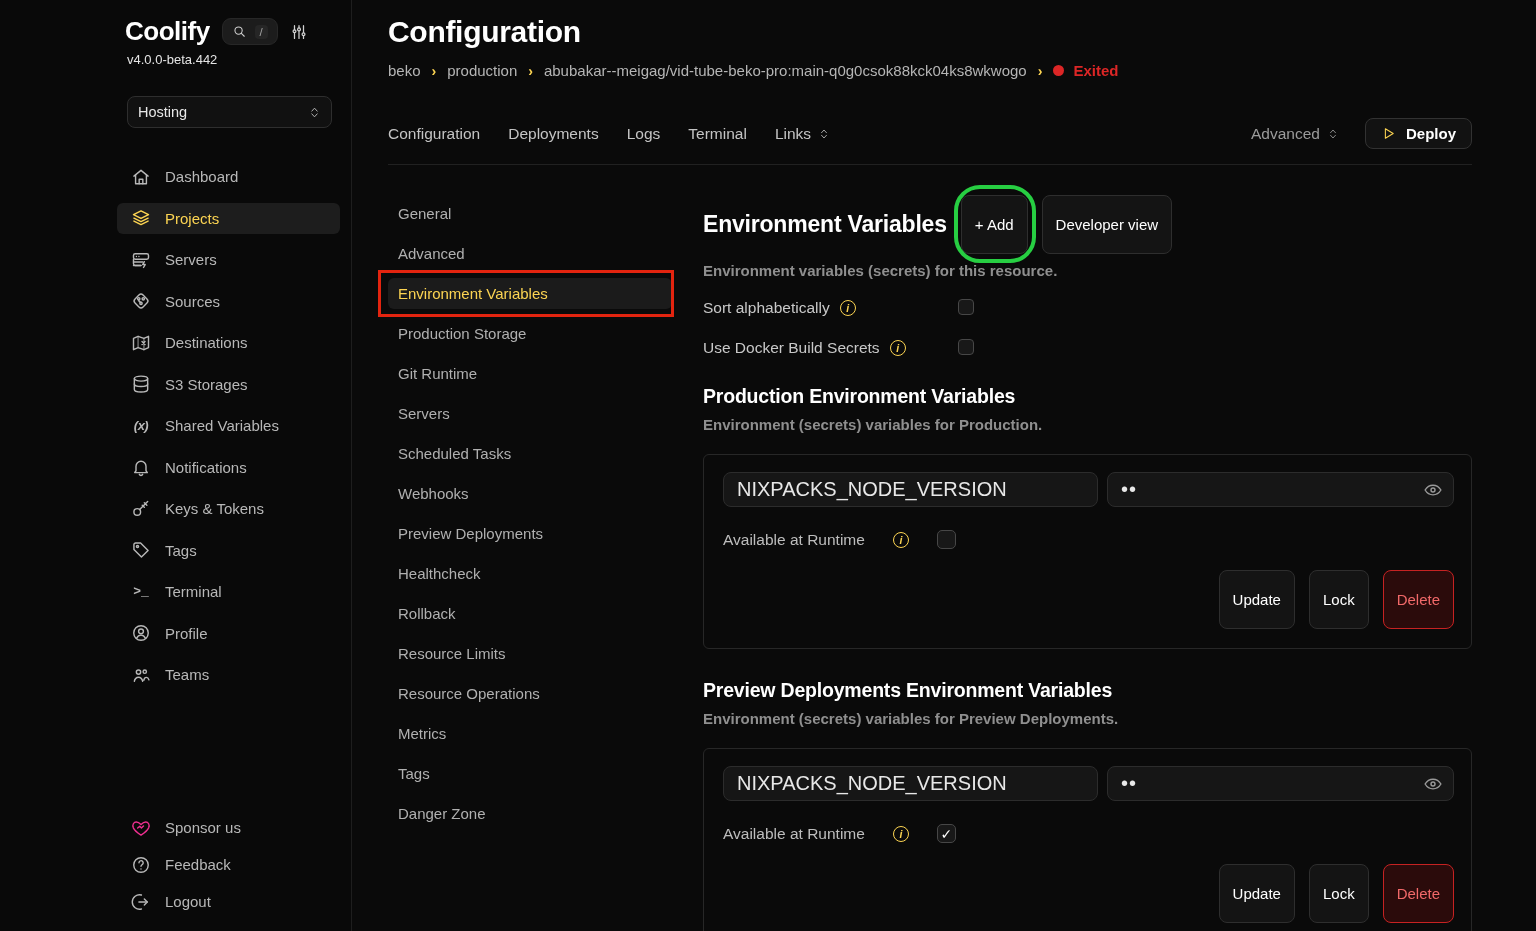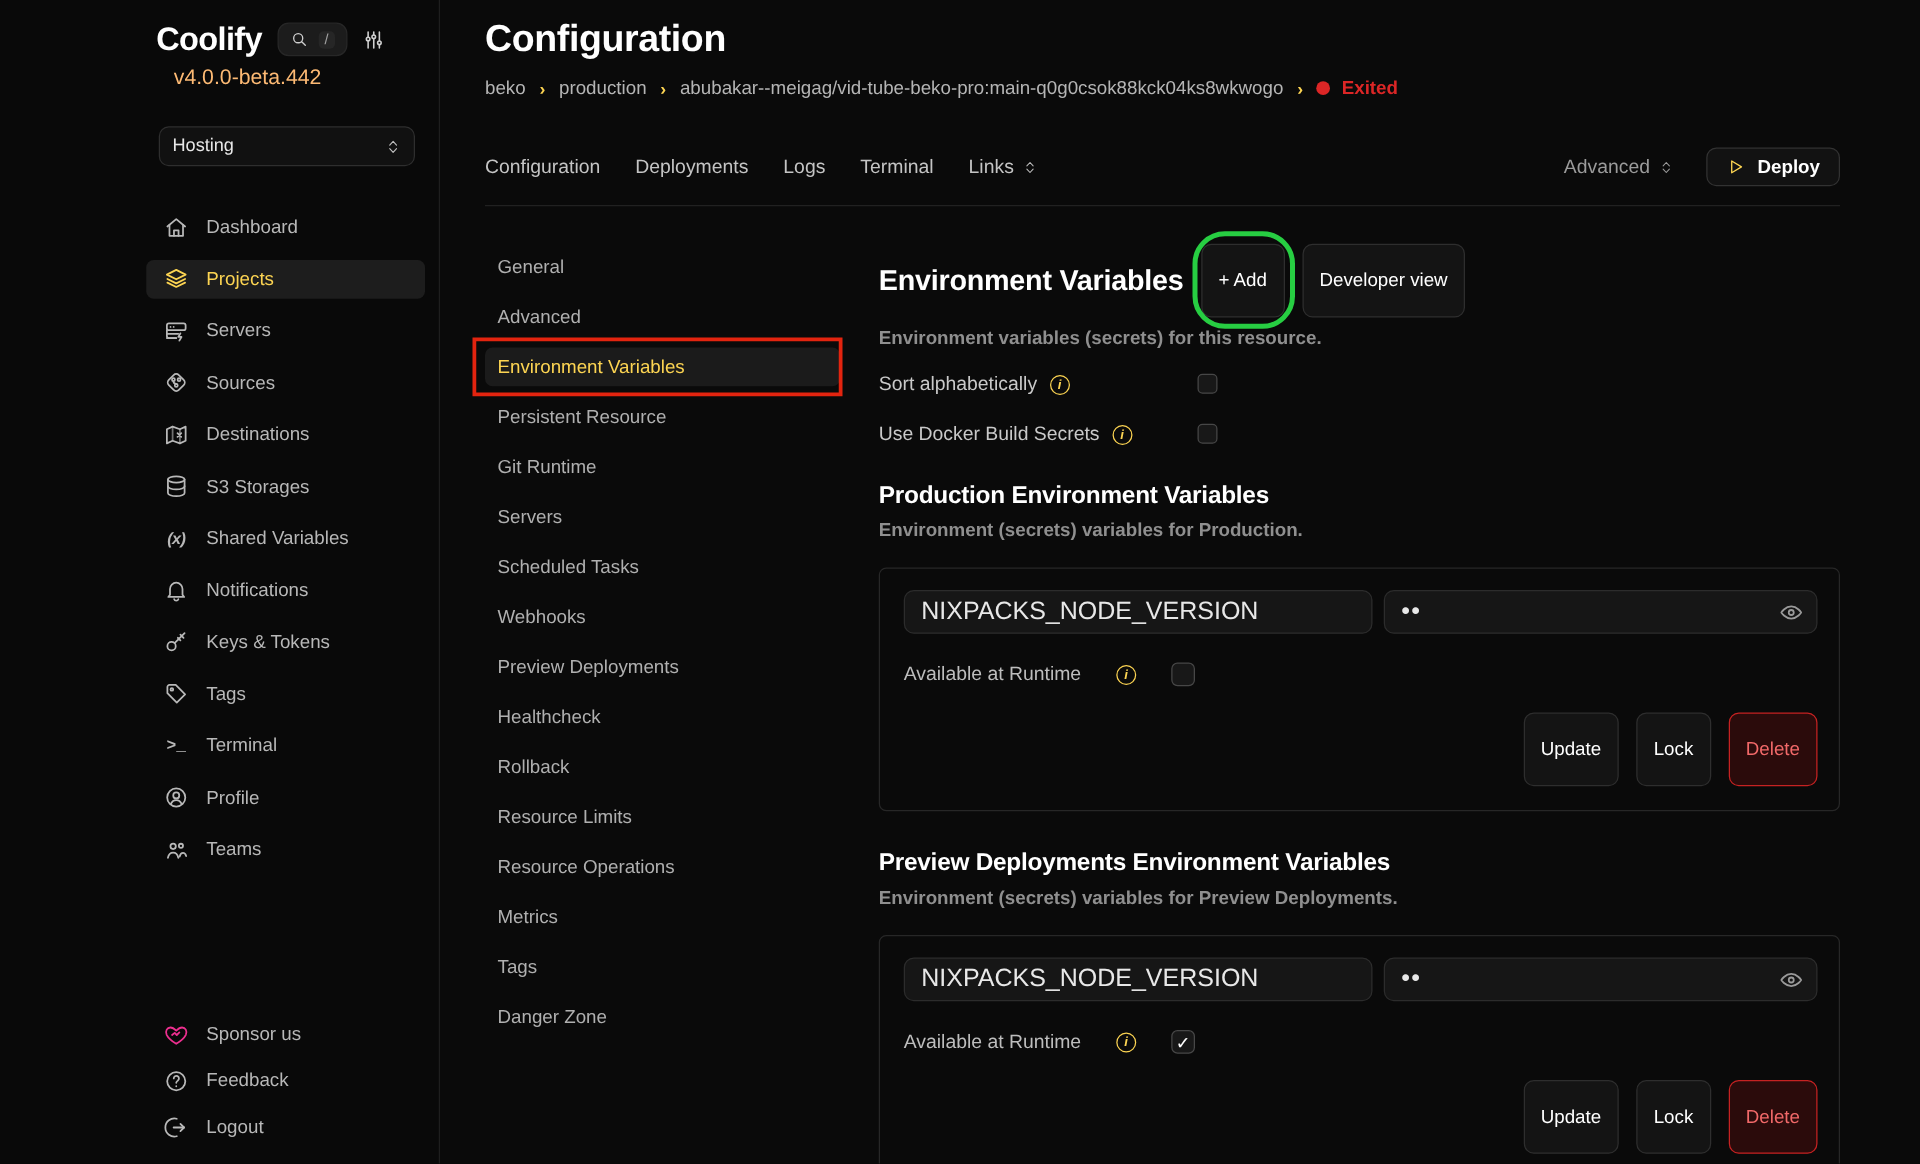--- a/index.html
+++ b/index.html
@@ -23,21 +23,21 @@
     padding:16px 11px 14px 117px; display:flex; flex-direction:column;
   }
   .brand-row{display:flex; align-items:center; gap:12px; padding-left:8px;}
   .brand{font-size:26px; font-weight:700; letter-spacing:-0.5px;}
   .search-btn{
     background:#1c1c1c; border:1px solid #272727; border-radius:9px;
     padding:5px 9px; display:flex; align-items:center; gap:8px; color:#cfcfcf; cursor:pointer;
   }
   .search-btn .kbd{font-size:11.5px; color:#a3a3a3; background:#262626; border-radius:4px; padding:1px 5px;}
   .mixer{color:#cfcfcf; cursor:pointer;}
-  .version{font-size:17px; color:#fdba74; margin:5px 0 0 22px;}
+  .version{font-size:13px; color:#e5e5e5; margin:5px 0 0 10px;}
   .team-select{
     margin:29px 8px 0 10px; height:32px; background:#111111; border:1px solid #2e2e2e;
     border-radius:8px; display:flex; align-items:center; justify-content:space-between;
     padding:0 10px; font-size:14.5px; color:#e8e8e8; cursor:pointer;
   }
   .updown{color:#bdbdbd;}
   .nav{margin-top:33px; display:flex; flex-direction:column; gap:10.5px; color:var(--nav);}
   .nav-item{
     display:flex; align-items:center; gap:14px; height:31px; padding:0 10px 0 14px;
     border-radius:6px; cursor:pointer; white-space:nowrap;
@@ -374,21 +374,21 @@
 
   <div class="columns">
 
     <div class="subnav">
       <div class="subnav-item">General</div>
       <div class="subnav-item">Advanced</div>
       <div class="subnav-item active">
         <span>Environment Variables</span>
         <span class="ann-red"></span>
       </div>
-      <div class="subnav-item">Persistent Resource</div>
+      <div class="subnav-item">Production Storage</div>
       <div class="subnav-item">Git Runtime</div>
       <div class="subnav-item">Servers</div>
       <div class="subnav-item">Scheduled Tasks</div>
       <div class="subnav-item">Webhooks</div>
       <div class="subnav-item">Preview Deployments</div>
       <div class="subnav-item">Healthcheck</div>
       <div class="subnav-item">Rollback</div>
       <div class="subnav-item">Resource Limits</div>
       <div class="subnav-item">Resource Operations</div>
       <div class="subnav-item">Metrics</div>

